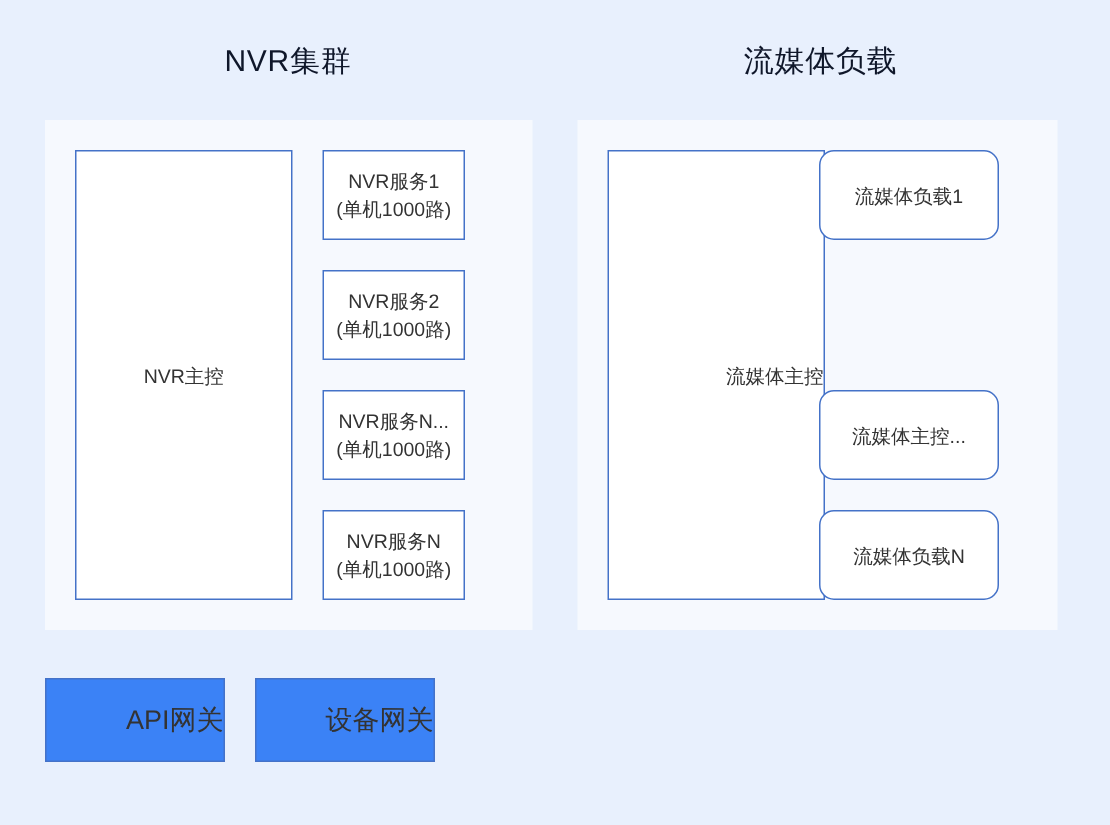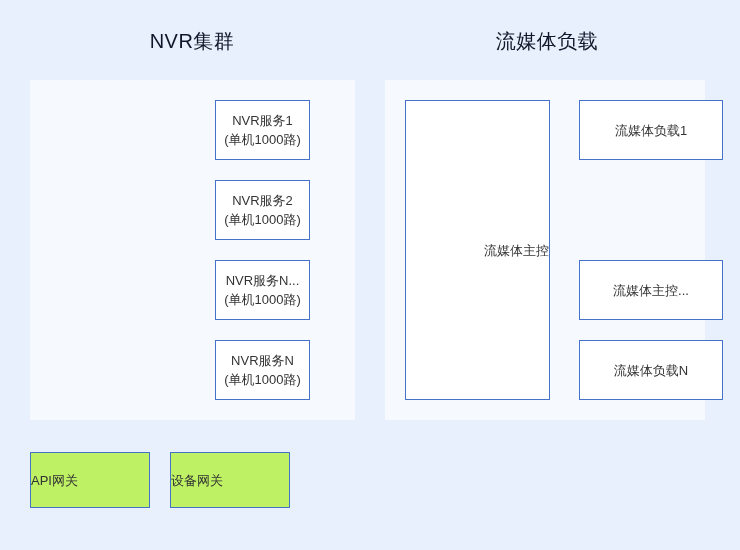--- a/index.html
+++ b/index.html
@@ -61,58 +61,61 @@
     display: block;
   }
 
   
   #nvr-master   { left: 50px;  top: 100px; width: 145px; height: 300px; }
   #media-master { left: 405px; top: 100px; width: 145px; height: 300px; align-items: flex-end; }
 
   
   .svc-nvr   { left: 215px; width: 95px; height: 60px; }
   
-  .svc-media { left: 579px; width: 144px; height: 60px; }
+  .svc-media { left: 546px; width: 120px; height: 60px; border-radius: 10px; }
 
   .row-1 { top: 100px; }
   .row-2 { top: 180px; }
   .row-3 { top: 260px; }
   .row-4 { top: 340px; }
 
   
   .gateway-box {
     position: absolute;
     box-sizing: border-box;
-    background: #bef264;
+    background: #3b82f6;
     border: 1px solid #4472c8;
     display: flex;
     align-items: center;
-    justify-content: flex-start;
+    justify-content: flex-end;
     text-align: center;
     color: #333333;
-    font-size: 13px;
+    font-size: 18px;
     line-height: 19px;
     top: 452px;
     height: 56px;
     width: 120px;
   }
   #gw-api    { left: 30px; }
   #gw-device { left: 170px; }
 </style>
 </head>
 <body>
 
 <div class="canvas">
 
   <div class="cluster-title" id="title-nvr">NVR集群</div>
 
   <div class="cluster-title" id="title-media">流媒体负载</div>
 
   <div class="cluster-panel" id="panel-nvr"></div>
 
+  <div class="node-box" id="nvr-master">
+    <span>NVR主控</span>
+  </div>
 
   <div class="node-box svc-nvr row-1">
     <span>NVR服务1</span>
     <span class="line2">(单机1000路)</span>
   </div>
 
   <div class="node-box svc-nvr row-2">
     <span>NVR服务2</span>
     <span class="line2">(单机1000路)</span>
   </div>

